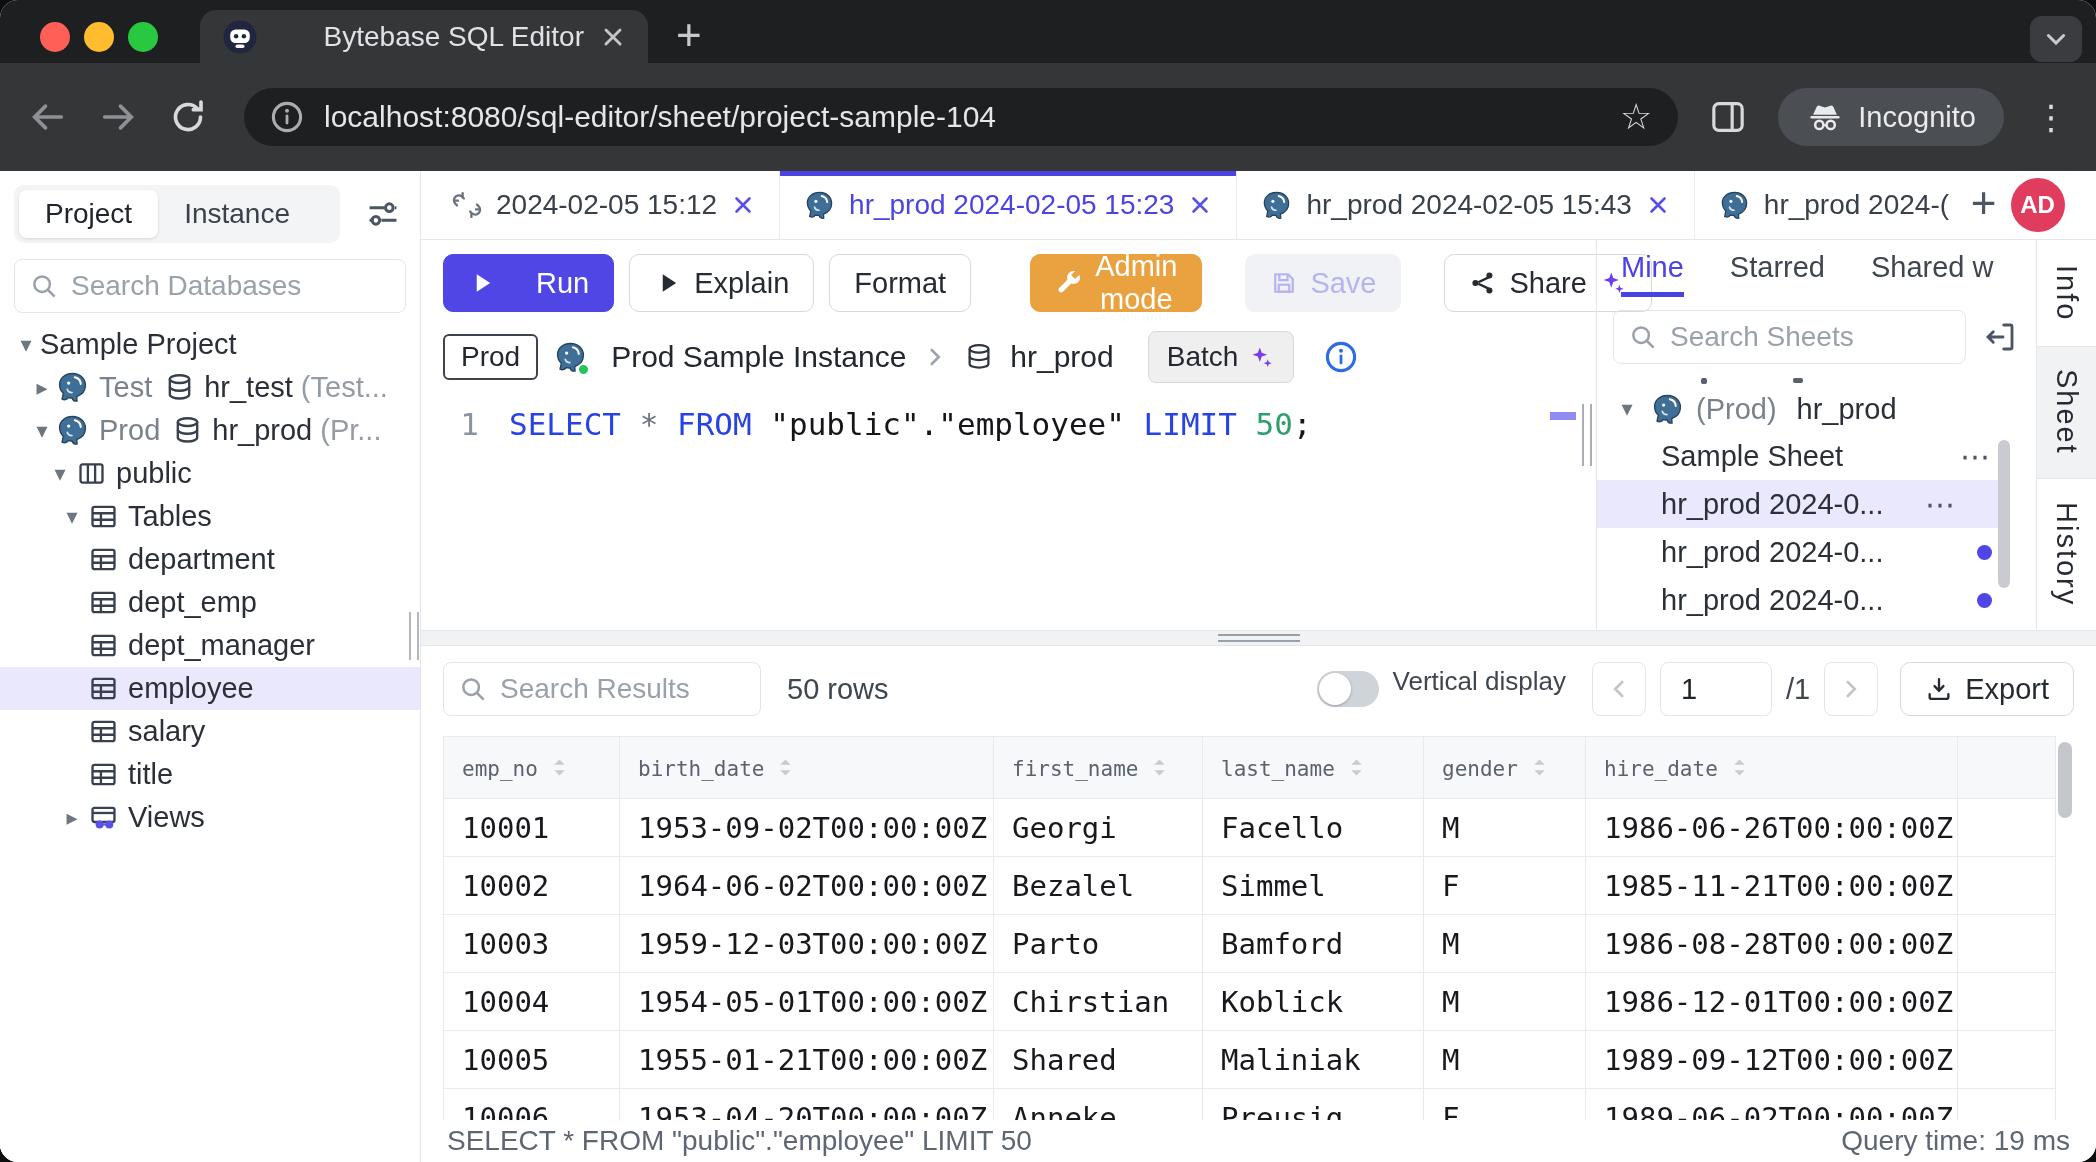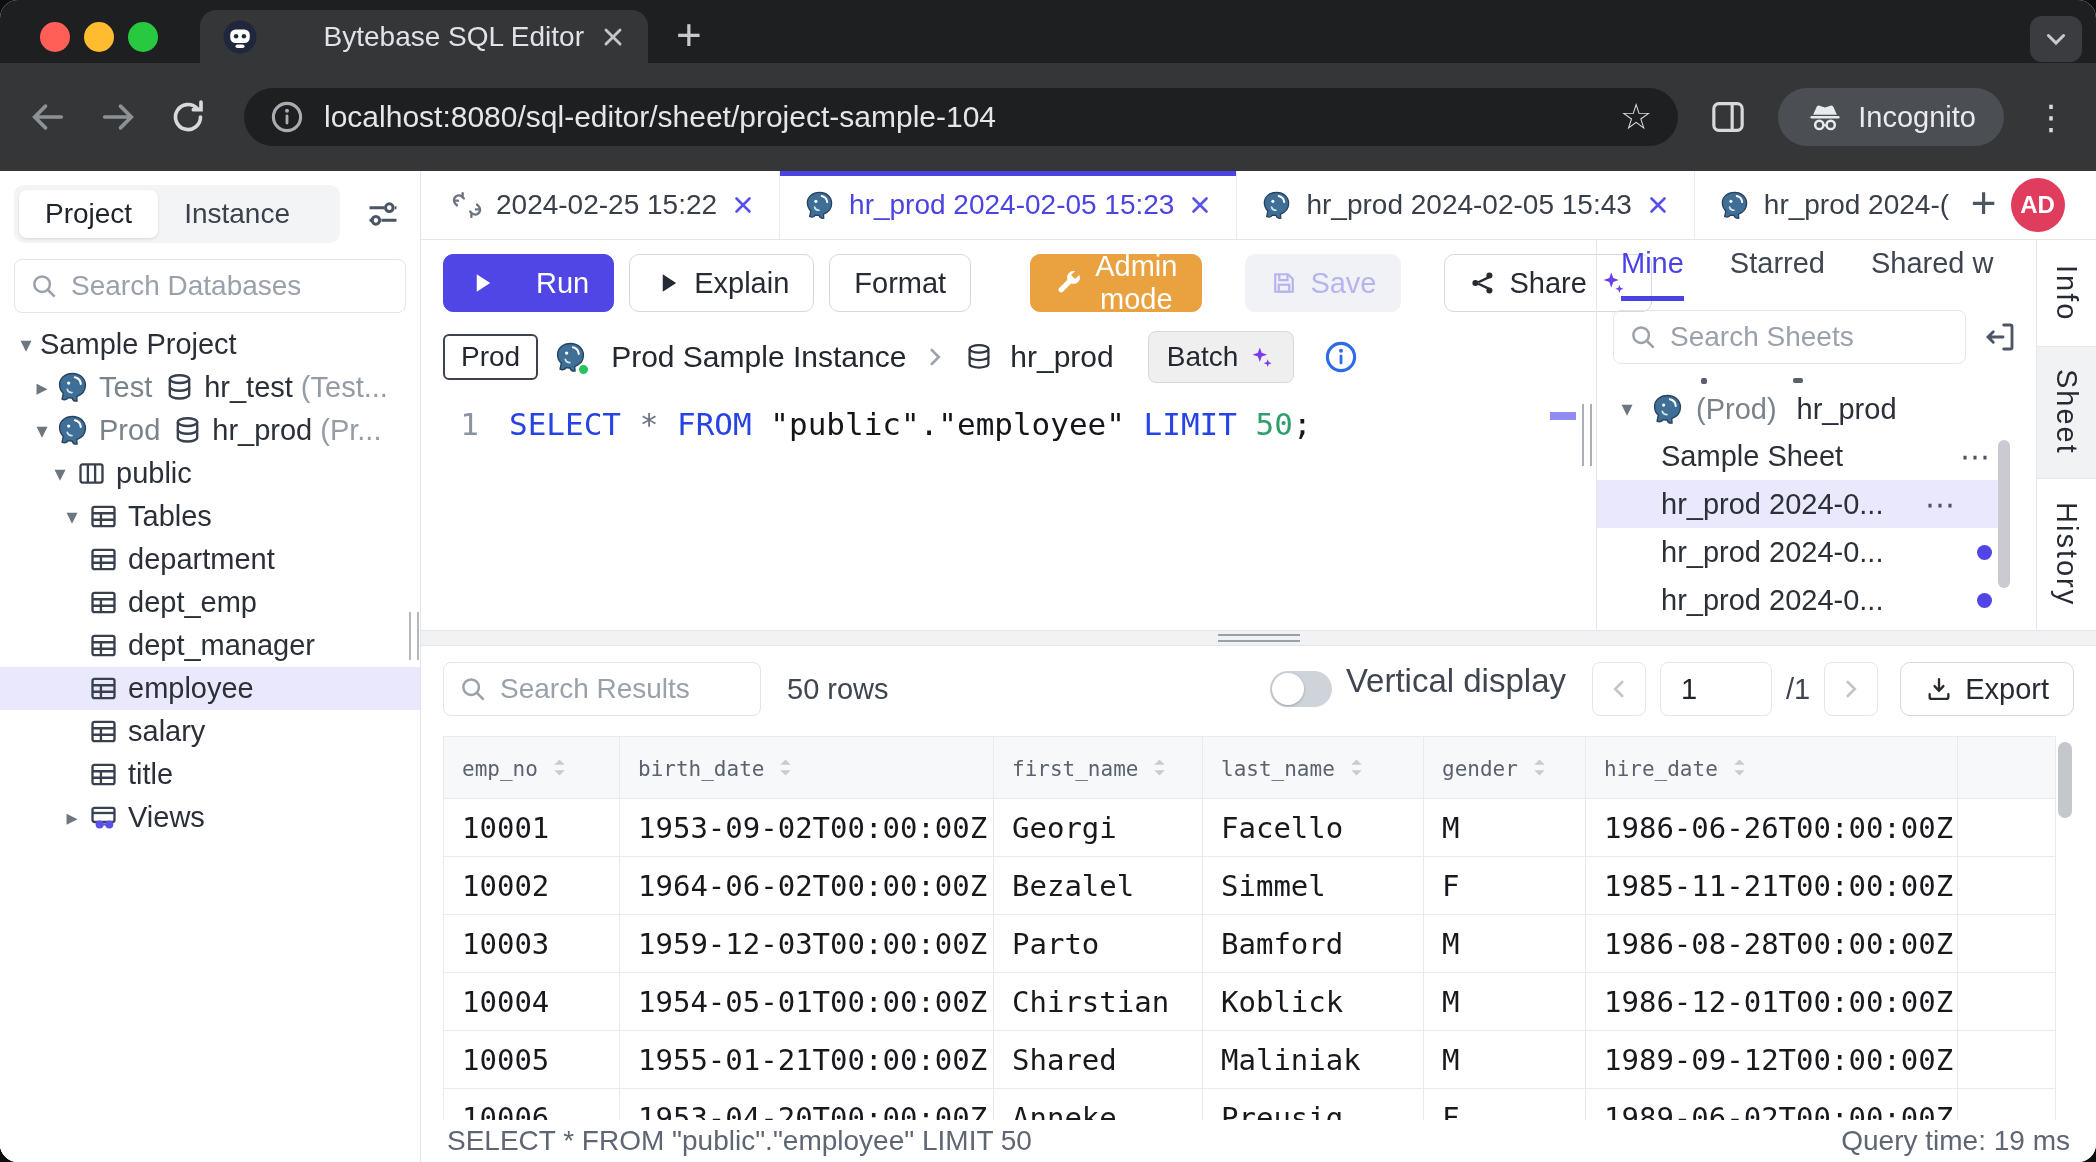--- a/index.html
+++ b/index.html
@@ -102,21 +102,21 @@
   .infoc { width:34px; height:34px; color:#2e6be6; margin-left:14px; }
   .codearea { flex:1; position:relative; font-family:"DejaVu Sans Mono", monospace; font-size:31px; padding-top:16px; white-space:pre; overflow:hidden; }
   .ln { display:inline-block; width:58px; text-align:right; color:#8b93a1; margin-right:30px; }
   .tk.kw { color:#2743e3; } .tk.op { color:#6b7280; } .tk.num { color:#2e9e6b; } .tk { color:#14161a; }
   .minidash { position:absolute; top:22px; right:20px; width:26px; height:8px; background:#908bf0; }
   .vhandle { position:absolute; top:14px; right:4px; height:62px; width:10px; border-left:2.5px solid #a9adb4; border-right:2.5px solid #a9adb4; }
 
   
   .sheets { width:440px; flex:none; border-left:1px solid #e4e6eb; display:flex; flex-direction:column; overflow:hidden; position:relative; }
   .stabs { height:62px; display:flex; align-items:center; gap:46px; padding:6px 0 0 24px; white-space:nowrap; }
-  .stab { font-size:29px; color:#3f4650; padding-bottom:16px; border-bottom:5px solid transparent; }
+  .stab { font-size:29px; color:#3f4650; padding-bottom:8px; border-bottom:5px solid transparent; }
   .stab.active { color:#4b42e4; border-bottom-color:#4b42e4; font-weight:500; }
   .shsearchrow { display:flex; align-items:center; gap:16px; padding:8px 18px 10px 16px; }
   .shsearch { flex:1; height:54px; border:1px solid #e3e5ea; border-radius:8px; display:flex; align-items:center; padding:0 14px; gap:12px; }
   .importic { width:36px; height:36px; color:#4b5563; flex:none; }
   .shlist { flex:1; position:relative; overflow:hidden; font-size:29px; color:#2a2f38; }
   .clippedtop { height:12px; position:relative; }
   .clippedtop::before { content:""; position:absolute; left:104px; top:4px; width:6px; height:6px; background:#5a6069; border-radius:2px; }
   .clippedtop::after { content:""; position:absolute; left:196px; top:4px; width:10px; height:5px; background:#5a6069; border-radius:2px; }
   .shgroup { height:46px; display:flex; align-items:center; padding-left:16px; gap:10px; white-space:nowrap; }
   .shgroup .pgwrap { margin:0; }
@@ -141,21 +141,21 @@
   .hhandle { width:82px; height:8px; border-top:2.5px solid #9aa0a8; border-bottom:2.5px solid #9aa0a8; }
 
   
   .results { height:474px; display:flex; flex-direction:column; min-width:0; }
   .rbar { height:76px; display:flex; align-items:center; padding:10px 22px 0 22px; gap:0; }
   .rsearch { width:318px; height:54px; border:1px solid #e3e5ea; border-radius:8px; display:flex; align-items:center; padding:0 14px; gap:12px; flex:none; }
   .rowcount { font-size:29px; color:#3f4650; margin-left:26px; }
   .spacer { flex:1; }
   .toggle { width:62px; height:36px; border-radius:18px; background:#cfd4da; position:relative; flex:none; }
   .knob { position:absolute; left:2px; top:2px; width:32px; height:32px; border-radius:50%; background:#fff; box-shadow:0 1px 3px rgba(0,0,0,.25); }
-  .tgllabel { font-size:33px; color:#3f4650; margin:0 26px 16px 14px; }
+  .tgllabel { font-size:26px; color:#3f4650; margin:0 26px 16px 14px; }
   .pgbtn { width:54px; height:54px; border:1px solid #e3e5ea; border-radius:8px; display:flex; align-items:center; justify-content:center; color:#c0c5cc; flex:none; }
   .pgbtn svg { width:26px; height:26px; }
   .pageinput { width:112px; height:54px; border:1px solid #e3e5ea; border-radius:8px; font-size:29px; color:#20242b;
                padding-left:20px; margin-left:14px; font-family:"Liberation Sans",sans-serif; outline:0; }
   .pagetotal { font-size:29px; color:#3f4650; margin:0 14px; }
   .exportbtn { margin-left:22px; height:54px; }
   .tablewrap { flex:1; margin:14px 22px 0 22px; overflow:hidden; position:relative; }
   table { border-collapse:collapse; table-layout:fixed; width:1613px; }
   th, td { border:1px solid #e8eaee; font-family:"DejaVu Sans Mono", monospace; text-align:left; font-weight:400;
            overflow:hidden; white-space:nowrap; }
@@ -459,21 +459,21 @@
       <span class="dragv"></span>
     </aside>
 
     <div class="main">
 
       <div class="etabs">
         <div class="etab">
           <svg class="unlink">
               <use href="#i-unlink"></use>
             </svg>
-          <span>2024-02-25 15:22</span>
+          <span>2024-02-05 15:12</span>
           <svg class="xm">
               <use href="#i-x"></use>
             </svg>
         </div>
         <div class="etab active">
           <svg class="pg">
               <use href="#i-pg"></use>
             </svg>
           <span>hr_prod 2024-02-05 15:23</span>
           <svg class="xm">

